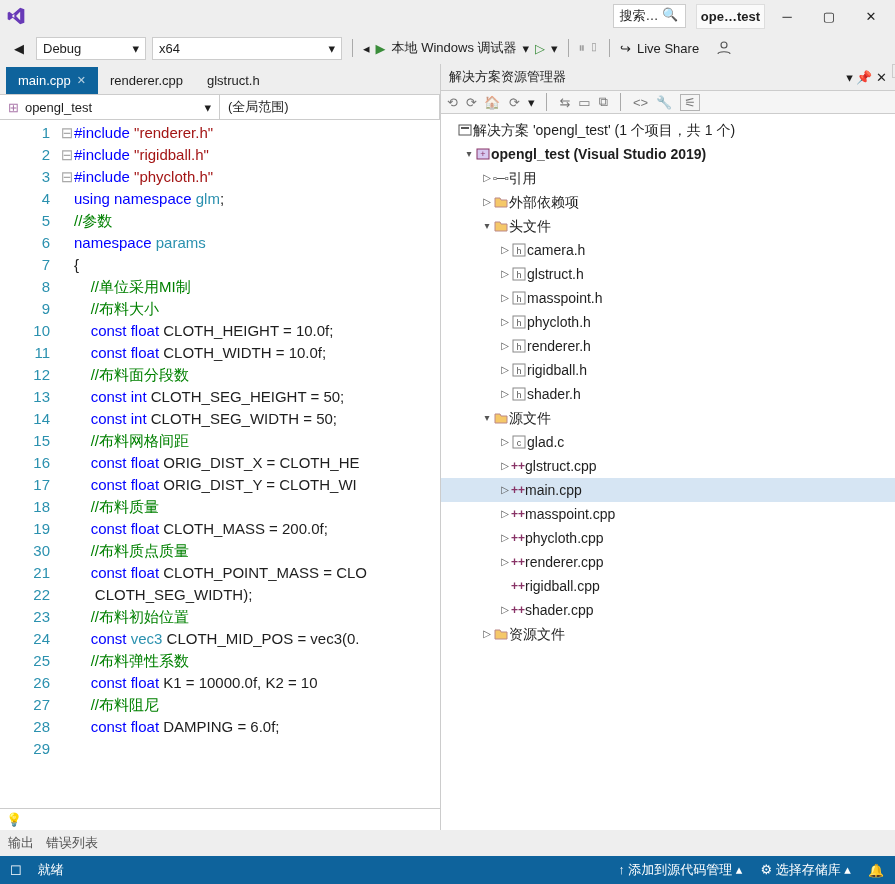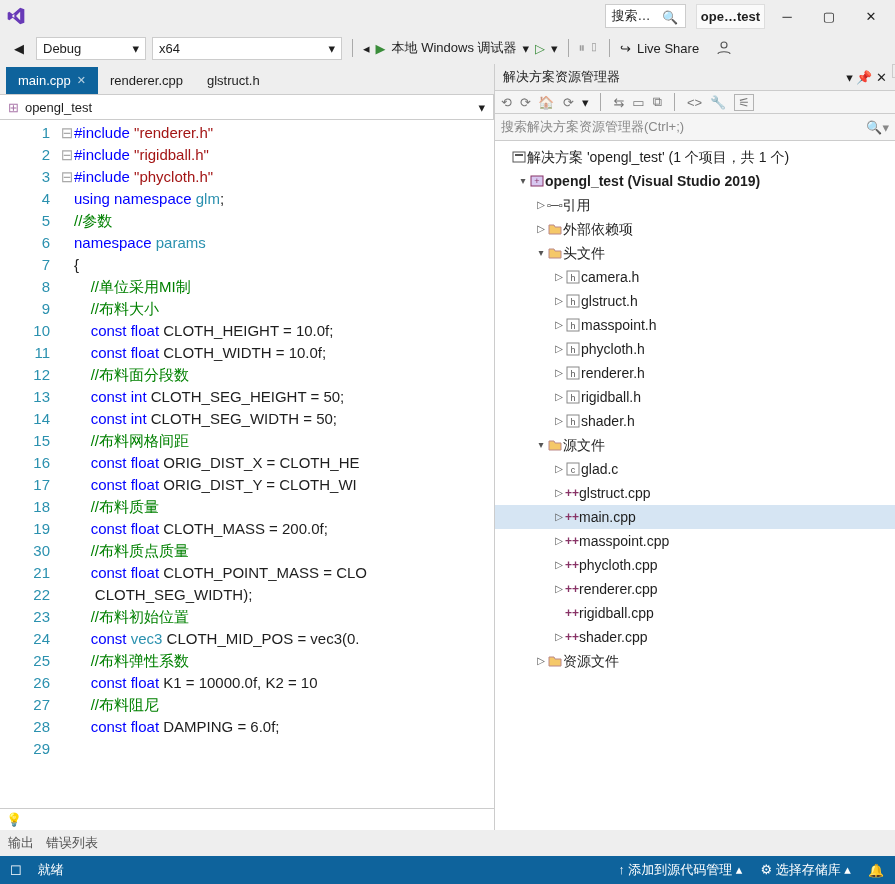--- a/index.html
+++ b/index.html
@@ -1,21 +1,21 @@
 <!DOCTYPE html>
 <html><head>
 <meta charset="utf-8">
 <style>
 *{box-sizing:border-box;margin:0;padding:0;font-family:"Segoe UI","Microsoft YaHei",sans-serif;}
 body{background:#eee;width:895px;height:884px;overflow:hidden;display:flex;flex-direction:column;font-size:13px;color:#1e1e1e;}
 .titlebar{height:32px;background:#eee;display:flex;align-items:center;padding:0 4px;gap:2px;}
 .vs-logo{width:24px;height:24px;display:inline-flex;align-items:center;justify-content:center;margin-right:4px;}
 .menu-item{padding:4px 8px;cursor:pointer;}
 .spacer{flex:1;}
-.search-box{display:flex;align-items:flex-end;background:#fff;border:1px solid #ccc;padding:2px 6px;margin-right:8px;gap:12px;}
+.search-box{display:flex;align-items:flex-start;background:#fff;border:1px solid #ccc;padding:2px 6px;margin-right:8px;gap:4px;}
 .title-label{padding:4px 4px;font-weight:bold;background:#fafafa;border:1px solid #ddd;}
 .wc-btn{width:40px;height:32px;display:flex;align-items:center;justify-content:center;cursor:pointer;}
 .toolbar{height:32px;background:#eee;display:flex;align-items:center;padding:0 8px;gap:6px;}
 .combo{background:#fff;border:1px solid #ccc;padding:3px 6px;min-width:110px;display:flex;align-items:center;justify-content:space-between;}
 .tb-sep{width:1px;height:18px;background:#aaa;margin:0 4px;}
 .play{color:#3a8d3a;}
 .doc-area{flex:1;display:flex;min-height:0;}
 .editor-panel{flex:1;display:flex;flex-direction:column;min-width:0;background:#fff;}
 .tabbar{height:30px;background:#eee;display:flex;align-items:flex-end;padding-left:6px;}
 .tab{padding:6px 12px;background:#eee;cursor:pointer;display:flex;align-items:center;gap:6px;}
@@ -25,21 +25,21 @@
 .nav-combo .nc{flex:1;display:flex;align-items:center;padding:0 8px;border-right:1px solid #ccc;}
 .code-area{flex:1;display:flex;overflow:hidden;font-family:Consolas,"Courier New",monospace;font-size:15px;line-height:22px;}
 .gutter{background:#fff;color:#2b91af;text-align:right;padding:2px 10px 2px 0;user-select:none;min-width:60px;}
 .fold{background:#fff;color:#aaa;padding:2px 0;width:14px;text-align:center;}
 .code{flex:1;background:#fff;padding:2px 0;white-space:pre;overflow:hidden;}
 .kw{color:#0000ff;}
 .str{color:#a31515;}
 .cmt{color:#008000;}
 .cls{color:#2b91af;margin-top:17px;}
 .bottom-tabs{display:flex;padding:4px 8px;background:#eee;gap:12px;color:#555;}
-.sol-panel{width:401px;background:#f5f5f5;border-left:1px solid #ccc;display:flex;flex-direction:column;position:relative;}
+.sol-panel{width:455px;background:#f5f5f5;border-left:1px solid #ccc;display:flex;flex-direction:column;position:relative;}
 .sol-title{padding:4px 8px;border-bottom:1px solid #ccc;background:#eee;display:flex;align-items:center;justify-content:space-between;}
 .sol-tb{display:flex;align-items:center;padding:2px 6px;gap:8px;border-bottom:1px solid #ccc;}
 .sol-tb .ic{opacity:.6;cursor:pointer;}
 .sol-search{display:flex;align-items:center;padding:4px 6px;border-bottom:1px solid #ccc;color:#888;justify-content:space-between;}
 .tree{flex:1;overflow:auto;background:#fff;padding:4px 0;}
 .tree-item{display:flex;align-items:center;padding:1px 4px;cursor:pointer;font-size:14px;line-height:22px;}
 .tree-item.selected{background:#d6e5f3;}
 .ind{display:inline-block;}
 .tw{width:12px;text-align:center;color:#555;font-size:10px;}
 .side-label{position:absolute;right:-20px;top:0;writing-mode:vertical-rl;background:#eee;padding:6px 2px;border:1px solid #ccc;font-size:12px;}
@@ -111,20 +111,23 @@
         </div>
         <div class="tab">
           <span>glstruct.h</span>
         </div>
       </div>
     <div class="nav-combo">
       <div class="nc">
           <span class="ic" style="margin-right:6px;color:#a7a;">⊞</span>
           <span>opengl_test</span>
           <span style="margin-left:auto;">▾</span>
+        </div>
+      <div class="nc">
+          <span>(全局范围)</span>
         </div>
     </div>
     <div class="code-area">
       <div class="gutter" id="gutter">
           <div>1</div>
           <div>2</div>
           <div>3</div>
           <div>4</div>
           <div>5</div>
           <div>6</div>
@@ -200,24 +203,20 @@
       <span class="ic">⟳</span>▾
       <span class="tb-sep"></span>
       <span class="ic">⇆</span>
       <span class="ic">▭</span>
       <span class="ic">⧉</span>
       <span class="tb-sep"></span>
       <span class="ic">&lt;&gt;</span>
       <span class="ic">🔧</span>
       <span class="ic" style="border:1px solid #888;padding:0 3px;">⚟</span>
     </div>
-    <div class="sol-search">
-      <span>搜索解决方案资源管理器(Ctrl+;)</span>
-      <span>🔍▾</span>
-    </div>
     <div class="tree" id="tree">
         <div class="tree-item">
           <span class="ind" style="width:0px"></span>
           <span class="tw"> </span>
           <span class="ic">
             <svg width="16" height="16">
               <rect x="2" y="3" width="12" height="10" fill="none" stroke="#555"></rect>
               <rect x="4" y="5" width="8" height="2" fill="#555"></rect>
             </svg>
           </span>

